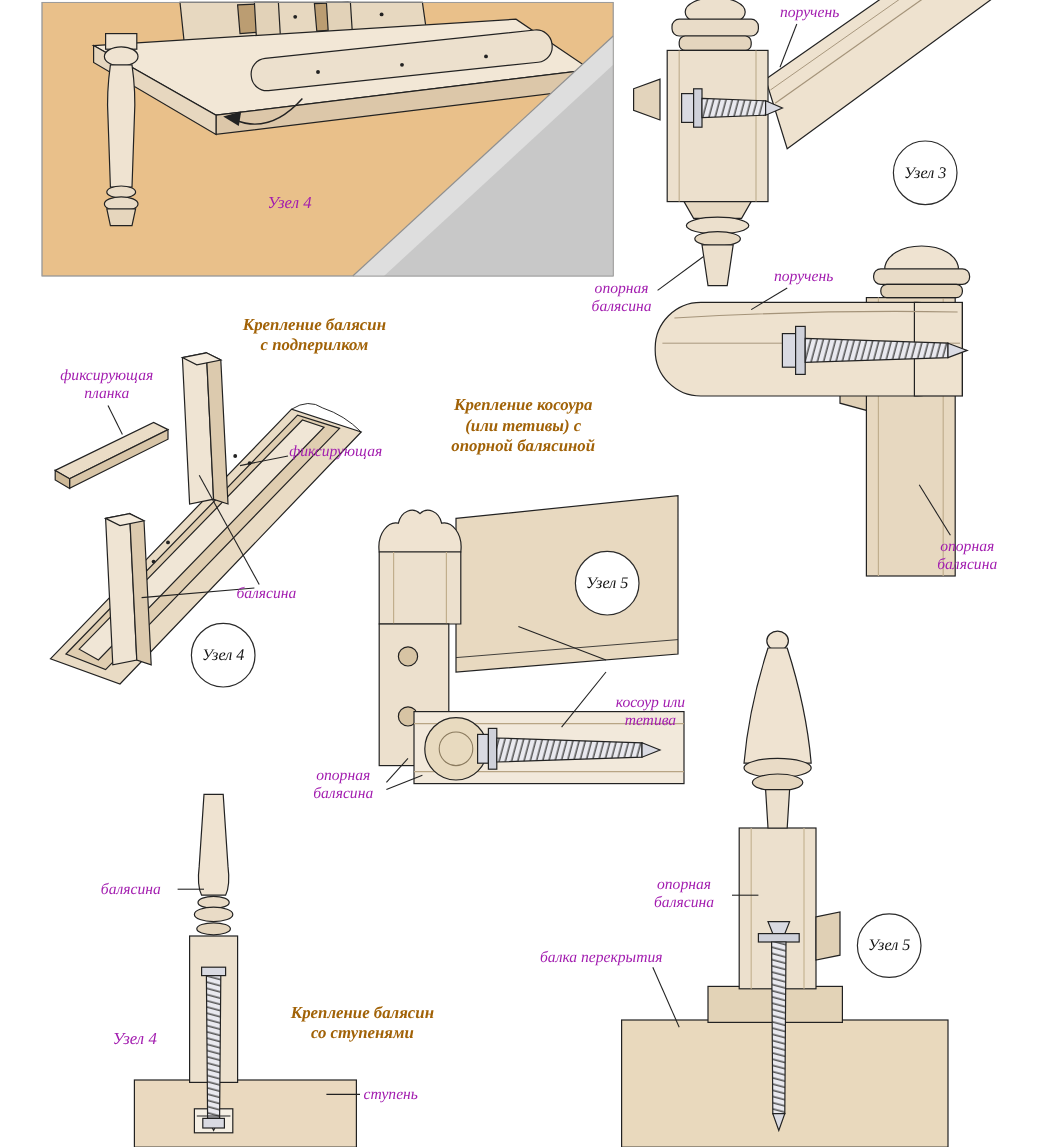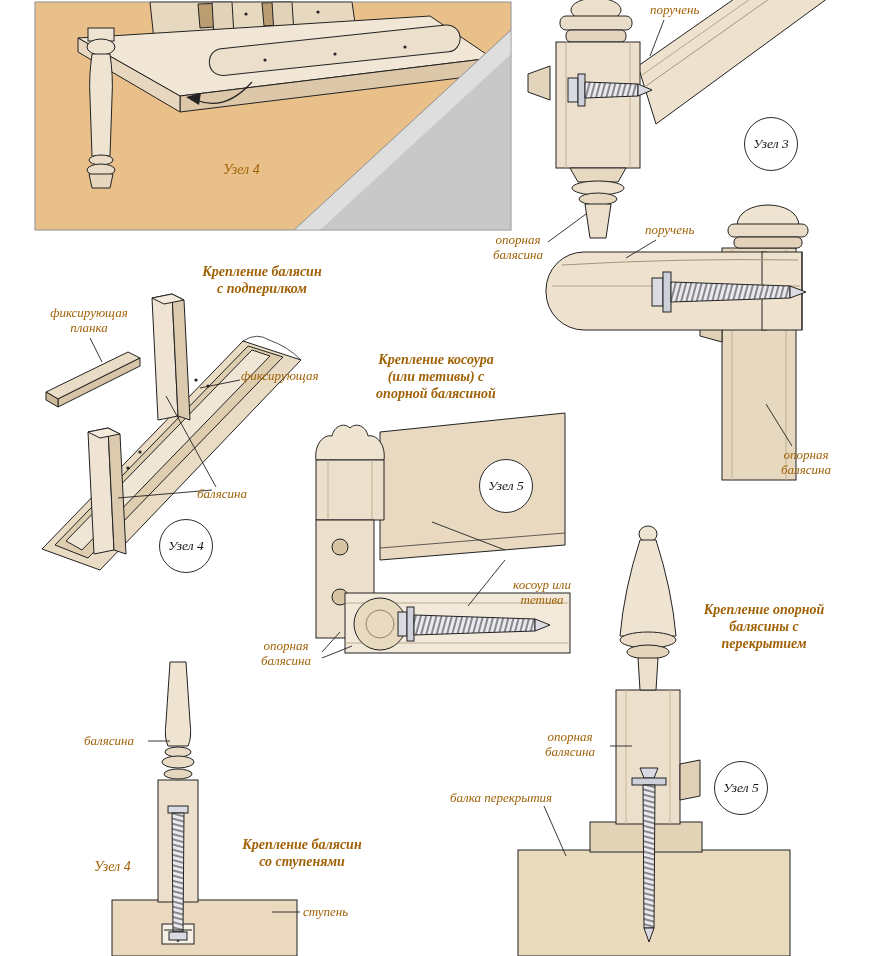--- a/index.html
+++ b/index.html
@@ -2,21 +2,21 @@
 <html><head>
 <meta charset="utf-8">
 <style>
   * { margin:0; padding:0; box-sizing:border-box; }
   html,body { background:#fff; }
   body { font-family:"Liberation Serif", serif; }
   .page { position:relative; width:872px; height:956px; background:#ffffff; overflow:hidden; }
   .art { position:absolute; left:0; top:0; }
   .lbl {
     position:absolute; font-style:italic; font-size:13px; line-height:1.18;
-    color:#a16207; white-space:pre-line;
+    color:#a21caf; white-space:pre-line;
   }
   .lbl.center { text-align:center; }
   .title {
     position:absolute; font-style:italic; font-weight:bold; font-size:14px;
     line-height:1.22; color:#a16207; text-align:center; white-space:pre-line;
   }
   .badge {
     position:absolute; width:54px; height:54px; border:1.2px solid #2b2b2b;
     border-radius:50%; background:#ffffff; display:flex; align-items:center;
     justify-content:center; font-style:italic; font-size:13.5px; color:#141414;
@@ -268,36 +268,33 @@
 балясина</div>
 
   <div class="title" style="left:162px; top:263px; width:200px;">Крепление балясин
 с подперилком</div>
   <div class="lbl center" style="left:33px; top:305px; width:112px;">фиксирующая
 планка</div>
   <div class="lbl" style="left:241px; top:368px;">фиксирующая</div>
   <div class="lbl" style="left:197px; top:486px;">балясина</div>
   <div class="badge" style="left:159px; top:519px;">Узел 4</div>
 
-  <div class="title" style="left:350px; top:351px; width:172px;">Крепление косоура
+  <div class="title" style="left:350px; top:330px; width:172px;">Крепление косоура
 (или тетивы) с
 опорной балясиной</div>
   <div class="badge" style="left:479px; top:459px;">Узел 5</div>
   <div class="lbl center" style="left:500px; top:538px; width:84px;margin-top:39px;">косоур или
 тетива</div>
   <div class="lbl center" style="left:246px; top:638px; width:80px;">опорная
 балясина</div>
 
   <div class="lbl" style="left:84px; top:733px;">балясина</div>
   <div class="lbl" style="left:94px; top:859px; font-size:14px;">Узел 4</div>
   <div class="title" style="left:220px; top:836px; width:164px;">Крепление балясин
 со ступенями</div>
   <div class="lbl" style="left:303px; top:904px;">ступень</div>
 
-  <div class="title" style="left:680px; top:601px; width:168px;">Крепление опорной
-балясины с
-перекрытием</div>
   <div class="lbl center" style="left:528px; top:729px; width:84px;">опорная
 балясина</div>
   <div class="lbl" style="left:450px; top:790px;text-align:center;">балка перекрытия</div>
   <div class="badge" style="left:714px; top:761px;">Узел 5</div>
 
 </div>
 
 </body></html>

